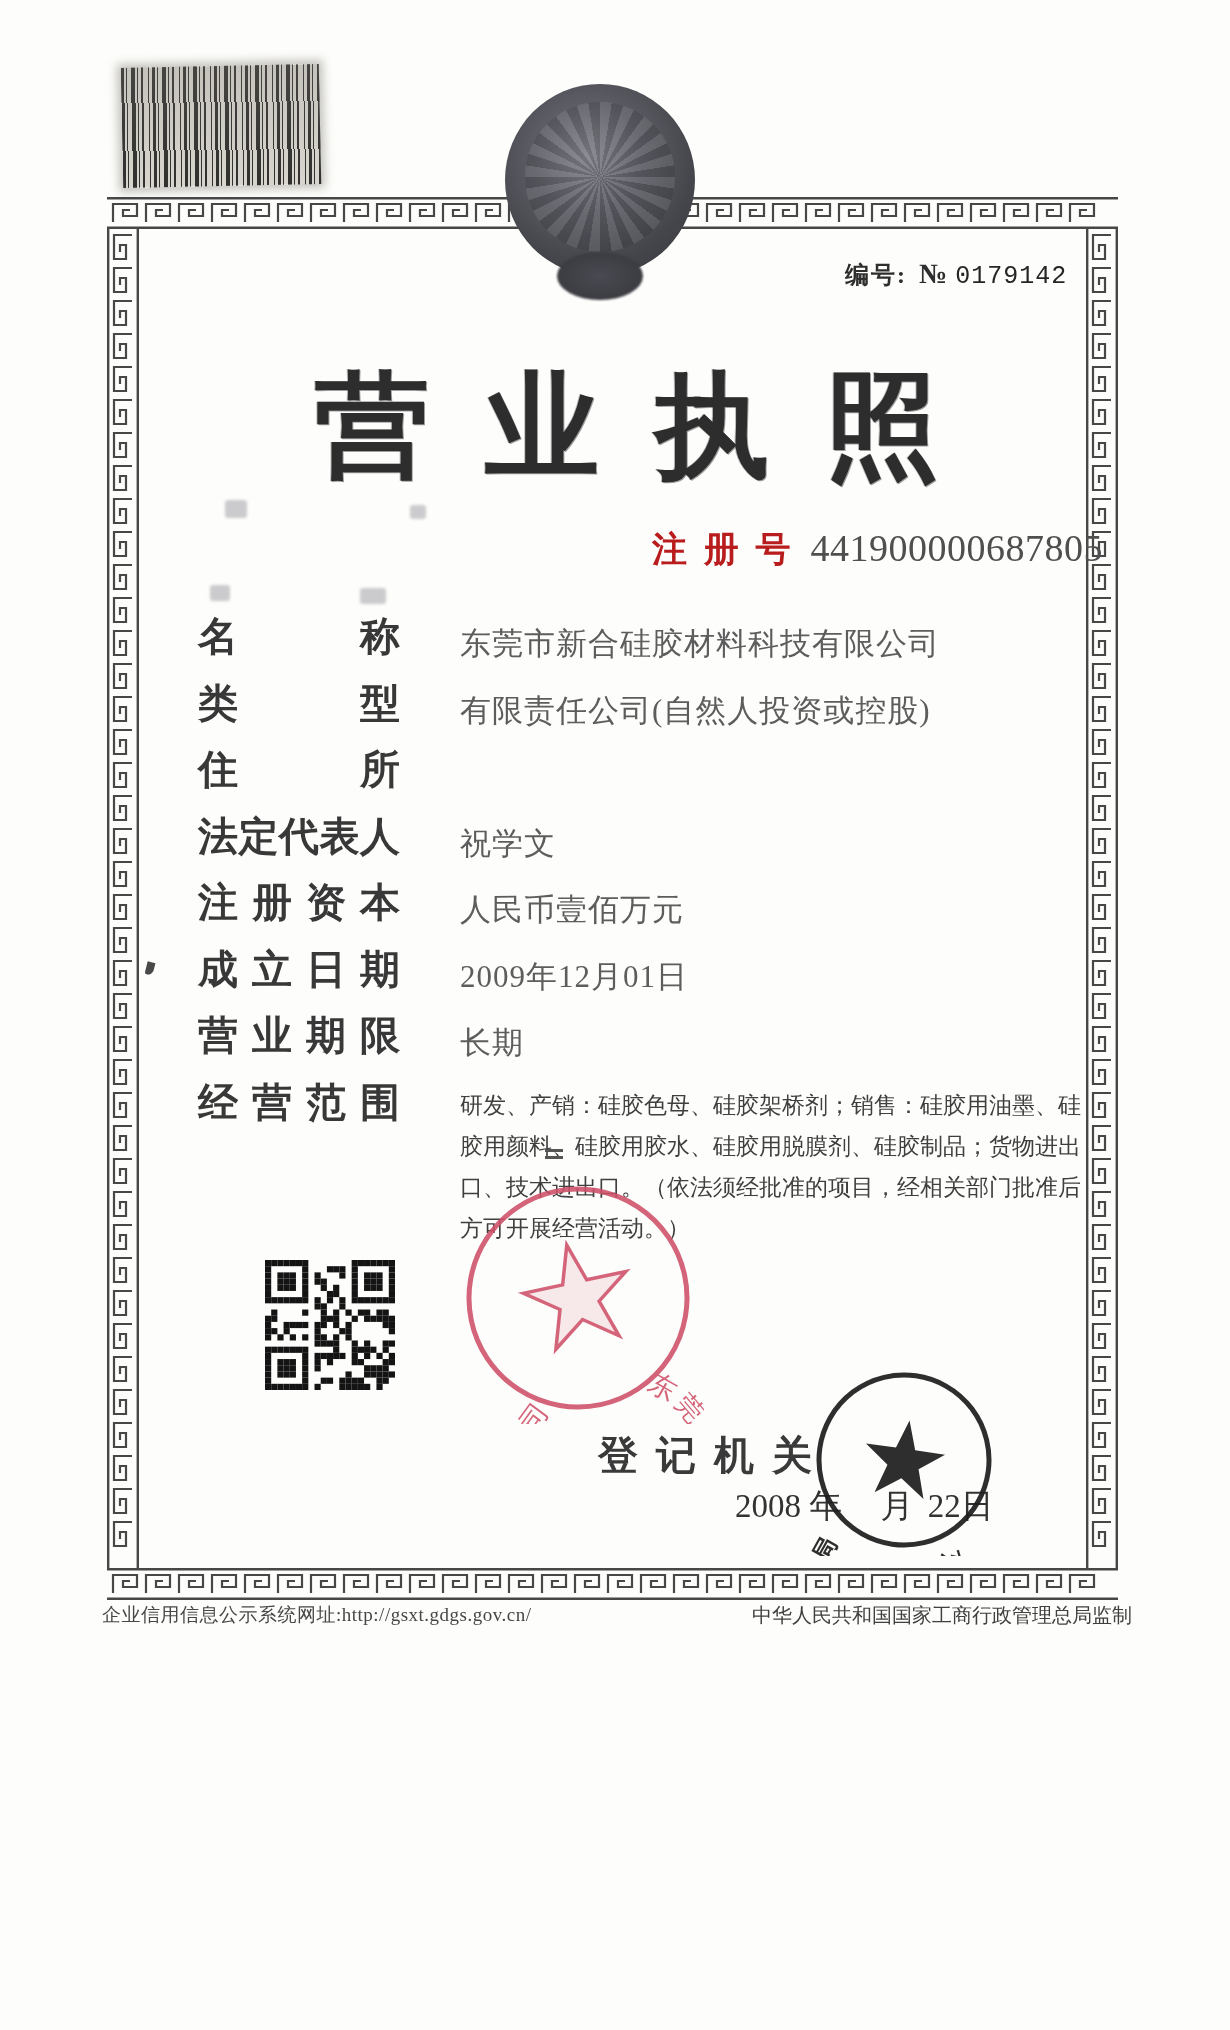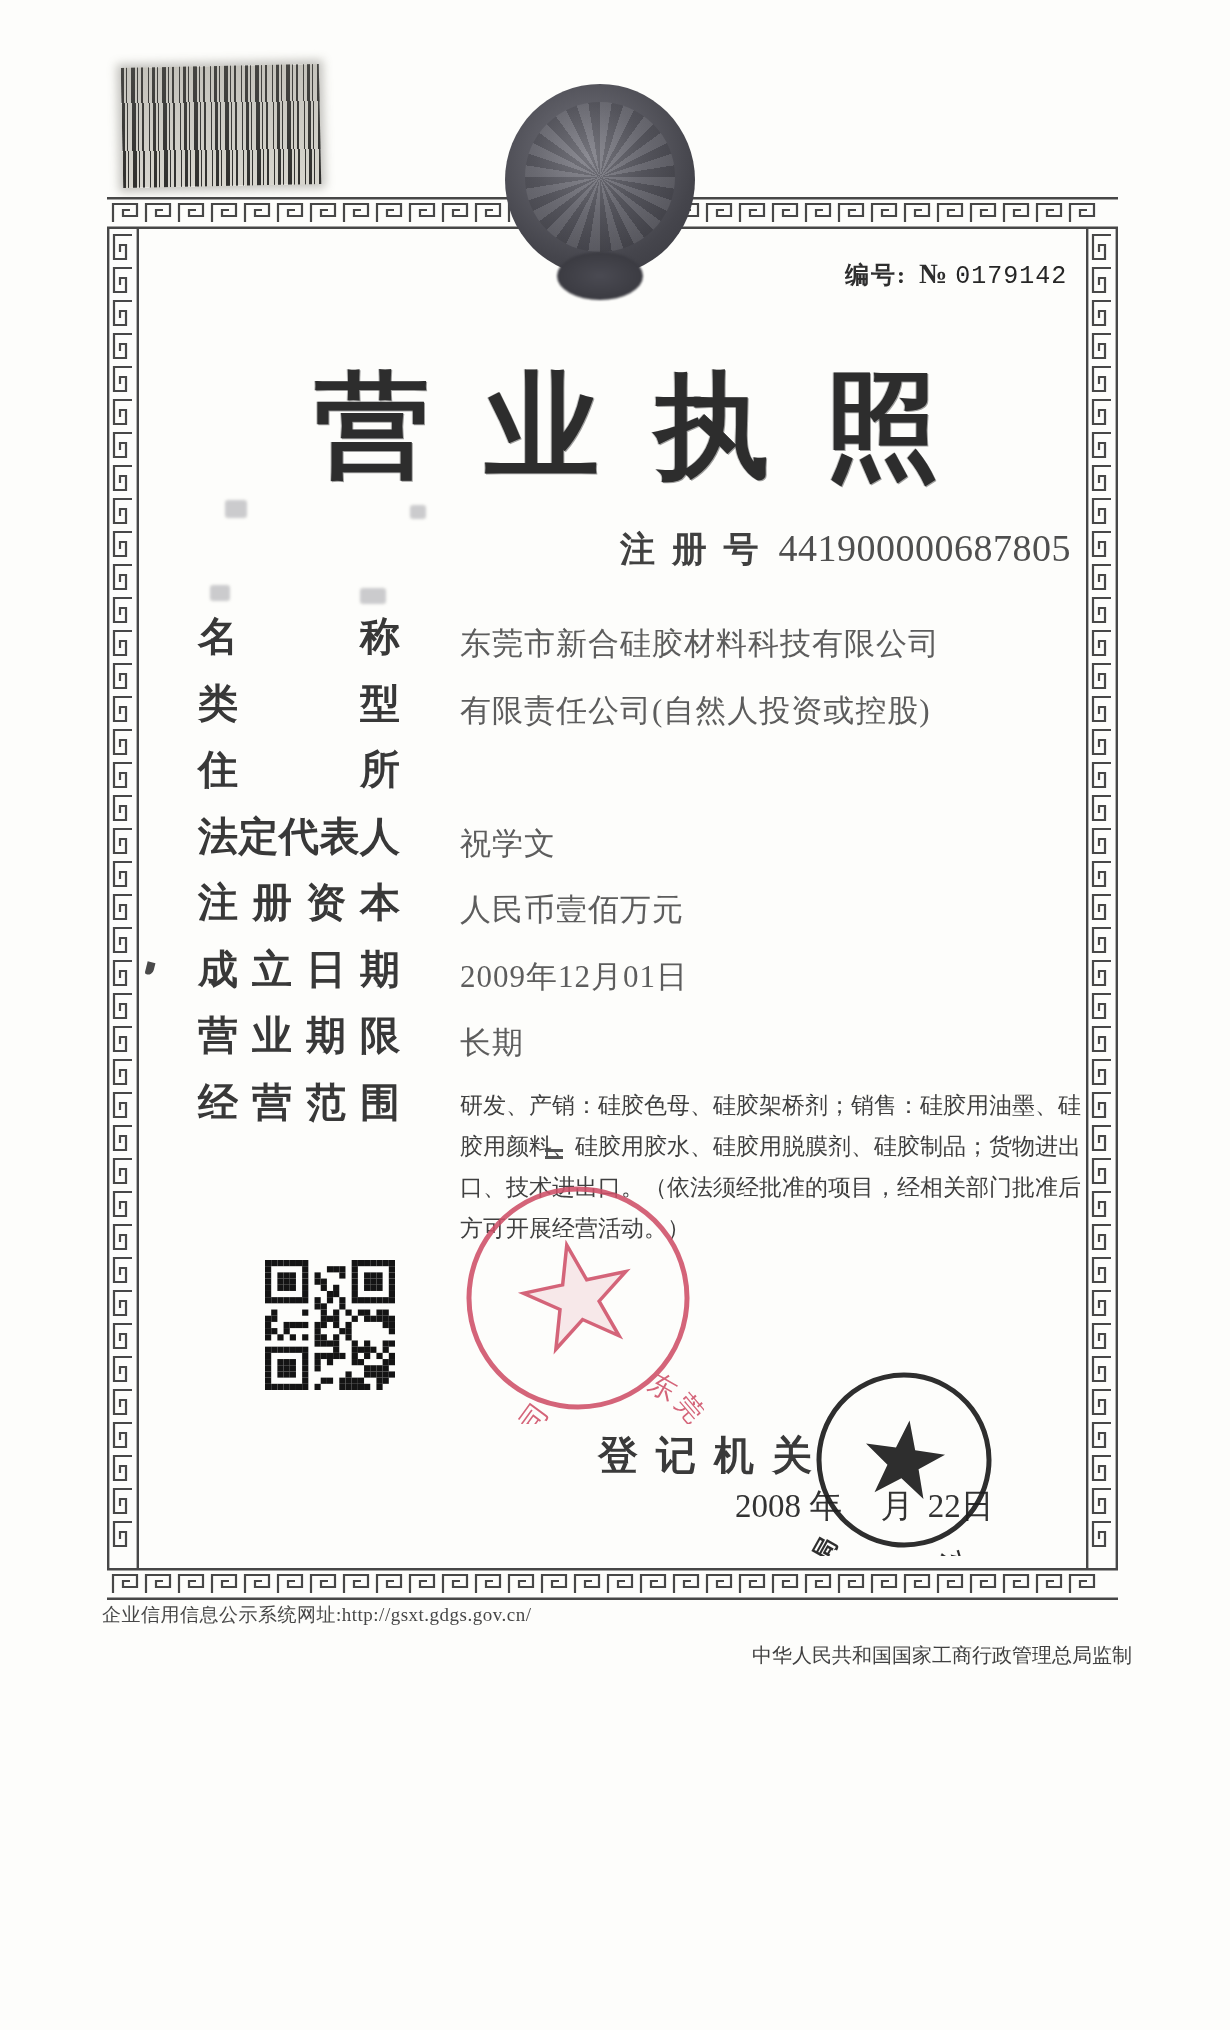--- a/index.html
+++ b/index.html
@@ -35,21 +35,21 @@
   .serial .nosym{font-size:28px;font-weight:700;margin:0 8px 0 12px;}
   .serial .num{font-family:"Liberation Mono",monospace;font-size:25px;letter-spacing:1px;color:#262626;}
 
   
   .title{position:absolute;left:0;top:338px;width:1230px;margin:12px;text-align:center;
     font-size:114px;font-weight:900;color:#2d2d2d;letter-spacing:56px;text-indent:56px;
     text-shadow:1px 1px 0 rgba(45,45,45,.45),-1px 0 0 rgba(45,45,45,.3);}
 
   
   .regline{position:absolute;left:620px;top:526px;white-space:nowrap;}
-  .regline .rlbl{font-size:35px;font-weight:700;color:#404040;letter-spacing:4px;}
+  .regline .rlbl{font-size:35px;font-weight:700;color:#b91c1c;letter-spacing:4px;margin-left:32px;}
   .regline .rnum{font-size:38px;color:#4f4f4f;margin-left:16px;letter-spacing:0.5px;}
 
   
   .fields{position:absolute;left:198px;top:616px;width:900px;}
   .frow{display:flex;align-items:flex-start;min-height:66.5px;}
   .flabel{width:202px;display:flex;justify-content:space-between;flex:0 0 202px;
     font-size:40px;font-weight:700;color:#383838;line-height:1.05;}
   .fvalue{margin-left:60px;margin-top:7px;font-size:31px;color:#5d5d5d;letter-spacing:1px;white-space:nowrap;}
   .fvalue.small{white-space:normal;font-size:23px;line-height:41px;width:648px;color:#3f3f3f;
     letter-spacing:0;margin-top:3px;}
@@ -70,21 +70,21 @@
 
   
   .registrar{position:absolute;left:598px;top:1428px;font-size:40px;font-weight:700;
     color:#3a3a3a;letter-spacing:4px;white-space:nowrap;}
   .dateline{position:absolute;left:735px;top:1484px;font-size:33px;color:#333;white-space:nowrap;}
   .dateline .gapm{display:inline-block;width:30px;}
   .dateline .gapd{display:inline-block;width:6px;}
 
   
   .foot-left{position:absolute;left:102px;top:1602px;font-size:19px;color:#474747;letter-spacing:.5px;}
-  .foot-right{position:absolute;left:690px;top:1642px;width:442px;text-align:right;font-size:20px;color:#404040;}
+  .foot-right{position:absolute;left:690px;top:1602px;width:442px;text-align:right;font-size:20px;color:#404040;}
 
   
   .smudge{position:absolute;background:rgba(100,100,108,.32);filter:blur(1.6px);border-radius:3px;}
   .mark-comma{position:absolute;left:146px;top:962px;width:8px;height:13px;background:#4a4a4a;
     border-radius:0 0 6px 2px;transform:rotate(14deg);}
   .mark-bars{position:absolute;left:545px;top:1148px;width:18px;height:11px;
     background:repeating-linear-gradient(0deg,#555 0 3px,transparent 3px 7px);}
 </style>
 </head>
 <body>

